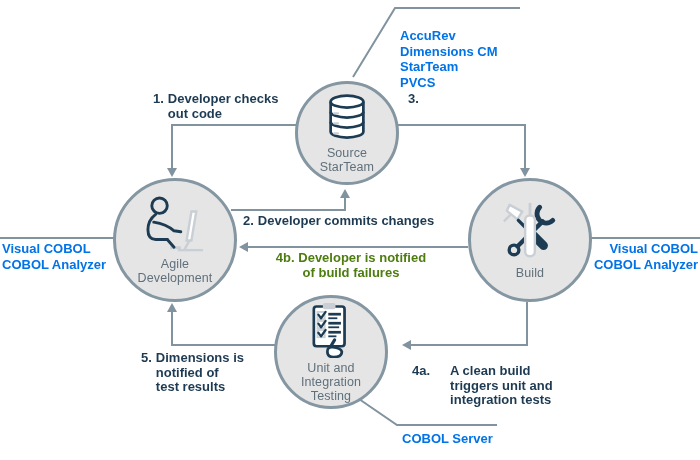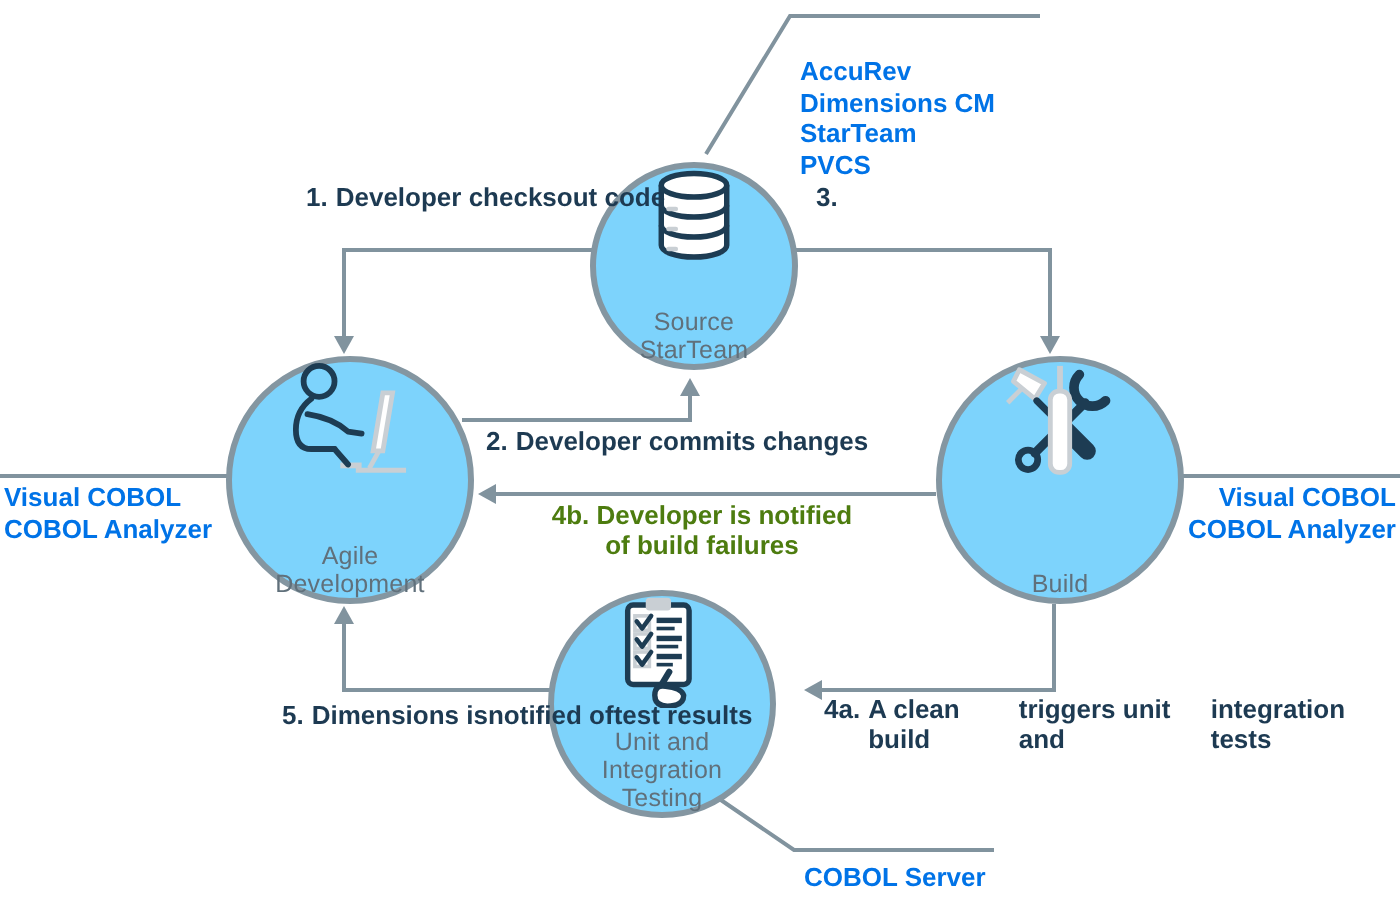--- a/index.html
+++ b/index.html
@@ -1,24 +1,24 @@
 <!DOCTYPE html>
 <html><head>
 <meta charset="utf-8">
 <style>
   html,body{margin:0;padding:0;background:#fff;}
   .canvas{position:relative;width:700px;height:460px;background:#fff;
           font-family:"Liberation Sans",sans-serif;overflow:hidden;}
   .overlay{position:absolute;left:0;top:0;z-index:1;}
-  .node{position:absolute;border:3px solid #8496a1;border-radius:50%;background:#7dd3fc;
-        display:flex;flex-direction:column;align-items:center;justify-content:space-between;z-index:2;box-sizing:border-box;}
+  .node{position:absolute;border:3px solid #8496a1;border-radius:50%;background:#e5e5e5;
+        display:flex;flex-direction:column;align-items:center;justify-content:center;z-index:2;box-sizing:border-box;}
   .node-label{color:#60707b;font-size:12.5px;line-height:14px;text-align:center;letter-spacing:.1px;}
   .step{position:absolute;z-index:3;color:#1d3a52;font-weight:bold;font-size:13px;line-height:14.5px;display:flex;}
   .step .num{margin-right:4px;}
-  .step .lines{display:flex;flex-direction:row;}
+  .step .lines{display:flex;flex-direction:column;}
   .step-centered{position:absolute;z-index:3;color:#4d7c0f;font-weight:bold;font-size:13px;
                  line-height:14.5px;text-align:center;}
   .blue{position:absolute;z-index:3;color:#0073e7;font-weight:bold;font-size:13px;line-height:15.5px;}
   .blue.right{text-align:right;}
   .icon{margin-bottom:3px;}
 </style>
 </head>
 <body>
 
 <div class="canvas">
@@ -156,21 +156,21 @@
     <span class="num">2.</span>
     <span class="lines">
       <span>Developer commits changes</span>
     </span>
   </div>
 
   <div class="step" style="left:408px;top:92px;">
     <span class="num">3.</span>
   </div>
 
-  <div class="step" style="left:412px;top:348px;">
+  <div class="step" style="left:412px;top:364px;gap:16px;">
     <span class="num">4a.</span>
     <span class="lines">
       <span>A clean build</span>
       <span>triggers unit and</span>
       <span>integration tests</span>
     </span>
   </div>
 
   <div class="step-centered" style="left:240px;top:251px;width:222px;">
     <div>

